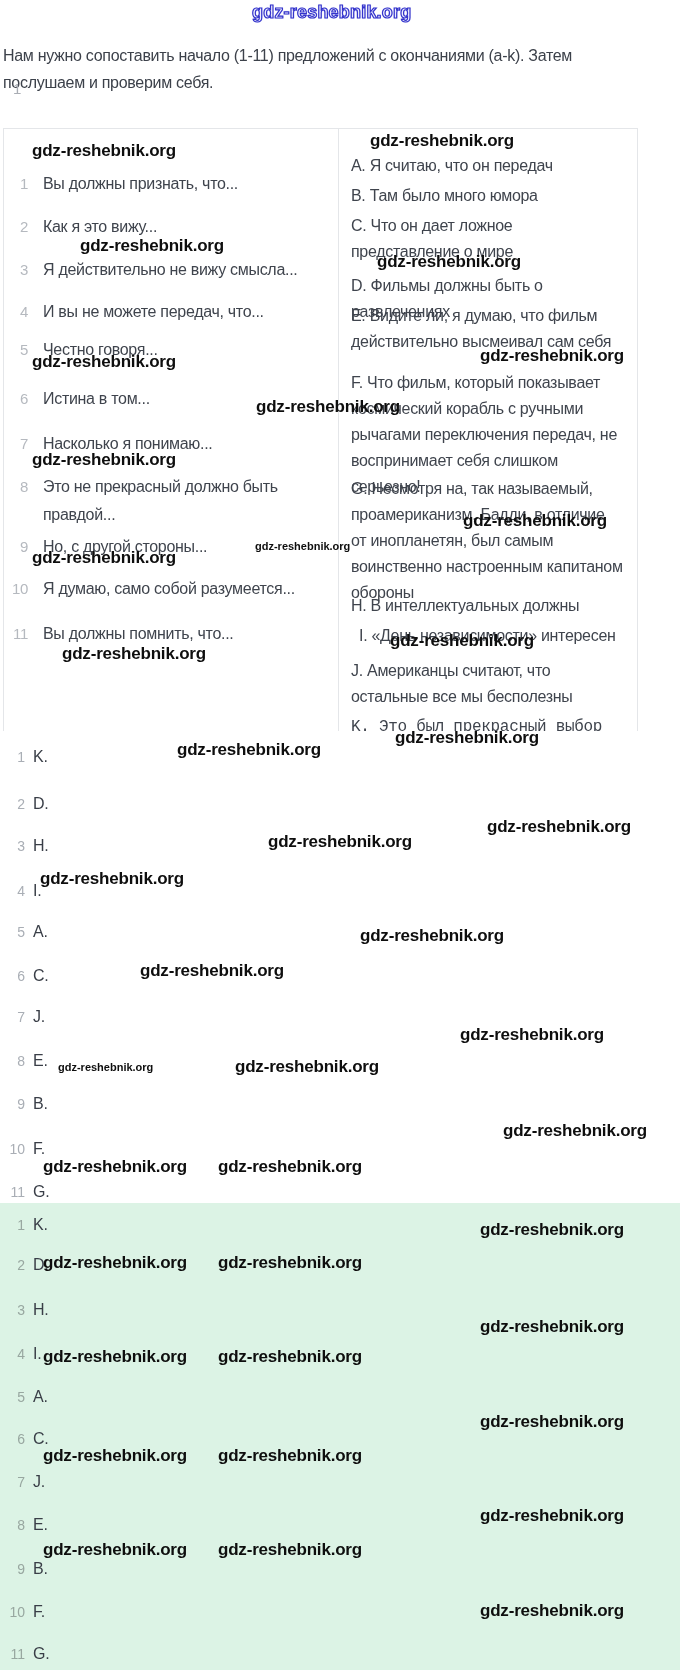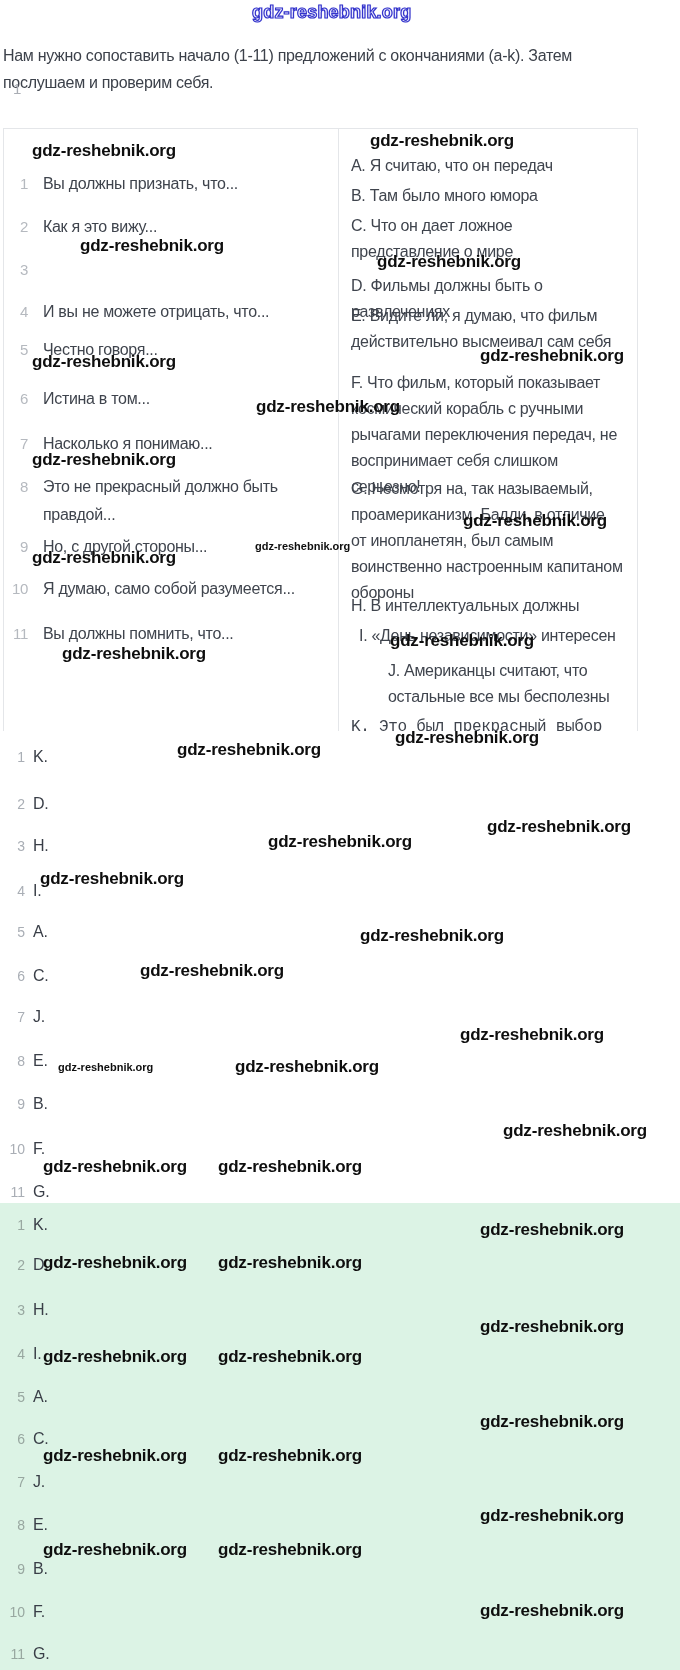--- a/index.html
+++ b/index.html
@@ -131,24 +131,25 @@
         <div class="m-item" style="top: 41px;">
           <span class="m-num">1</span>
           <span class="m-text">Вы должны признать, что...</span>
         </div>
         <div class="m-item" style="top: 84px;">
           <span class="m-num">2</span>
           <span class="m-text">Как я это вижу...</span>
         </div>
         <div class="m-item" style="top: 127px;">
           <span class="m-num">3</span>
+          <span class="m-text">Я действительно не вижу смысла...</span>
         </div>
         <div class="m-item" style="top: 169px;">
           <span class="m-num">4</span>
-          <span class="m-text">И вы не можете отрицать, что...</span>
+          <span class="m-text">И вы не можете передач, что...</span>
         </div>
         <div class="m-item" style="top: 207px;">
           <span class="m-num">5</span>
           <span class="m-text">Честно говоря...</span>
         </div>
         <div class="m-item" style="top: 256px;">
           <span class="m-num">6</span>
           <span class="m-text">Истина в том...</span>
         </div>
         <div class="m-item" style="top: 301px;">
@@ -175,21 +176,21 @@
     <div class="mcol-r">
         <div class="e-item" style="top: 24px;"><span>A.</span> <span>Я считаю, что он передач</span></div>
         <div class="e-item" style="top: 54px;"><span>B.</span> <span>Там было много юмора</span></div>
         <div class="e-item" style="top: 84px;"><span>C.</span> <span>Что он дает ложное представление о мире</span></div>
         <div class="e-item" style="top: 144px;"><span>D.</span> <span>Фильмы должны быть о развлечениях</span></div>
         <div class="e-item" style="top: 174px;"><span>E.</span> <span>Видите ли, я думаю, что фильм действительно высмеивал сам себя</span></div>
         <div class="e-item" style="top: 241px;"><span>F.</span> <span>Что фильм, который показывает космический корабль с ручными рычагами переключения передач, не воспринимает себя слишком серьезно!</span></div>
         <div class="e-item" style="top: 347px;"><span>G.</span> <span>Несмотря на, так называемый, проамериканизм, Бадди, в отличие от инопланетян, был самым воинственно настроенным капитаном обороны</span></div>
         <div class="e-item" style="top: 464px;"><span>H.</span> <span>В интеллектуальных должны</span></div>
         <div class="e-item" style="top: 494px; margin-left: 8px;"><span>I.</span> <span>«День независимости» интересен</span></div>
-        <div class="e-item" style="top: 529px; margin-left: 37px;"><span>J.</span> <span>Американцы считают, что остальные все мы бесполезны</span></div>
+        <div class="e-item" style="top: 529px;"><span>J.</span> <span>Американцы считают, что остальные все мы бесполезны</span></div>
         <div class="e-item" style="top: 585px; font-family: Liberation Mono, monospace;"><span>K.</span> <span>Это был прекрасный выбор</span></div>
       </div>
   </div>
 
   <div class="ans ans-white">
       <div class="a-row" style="top: 17px;">
         <span class="a-num">1</span>
         <span class="a-letter">K.</span>
       </div>
       <div class="a-row" style="top: 64px;">

